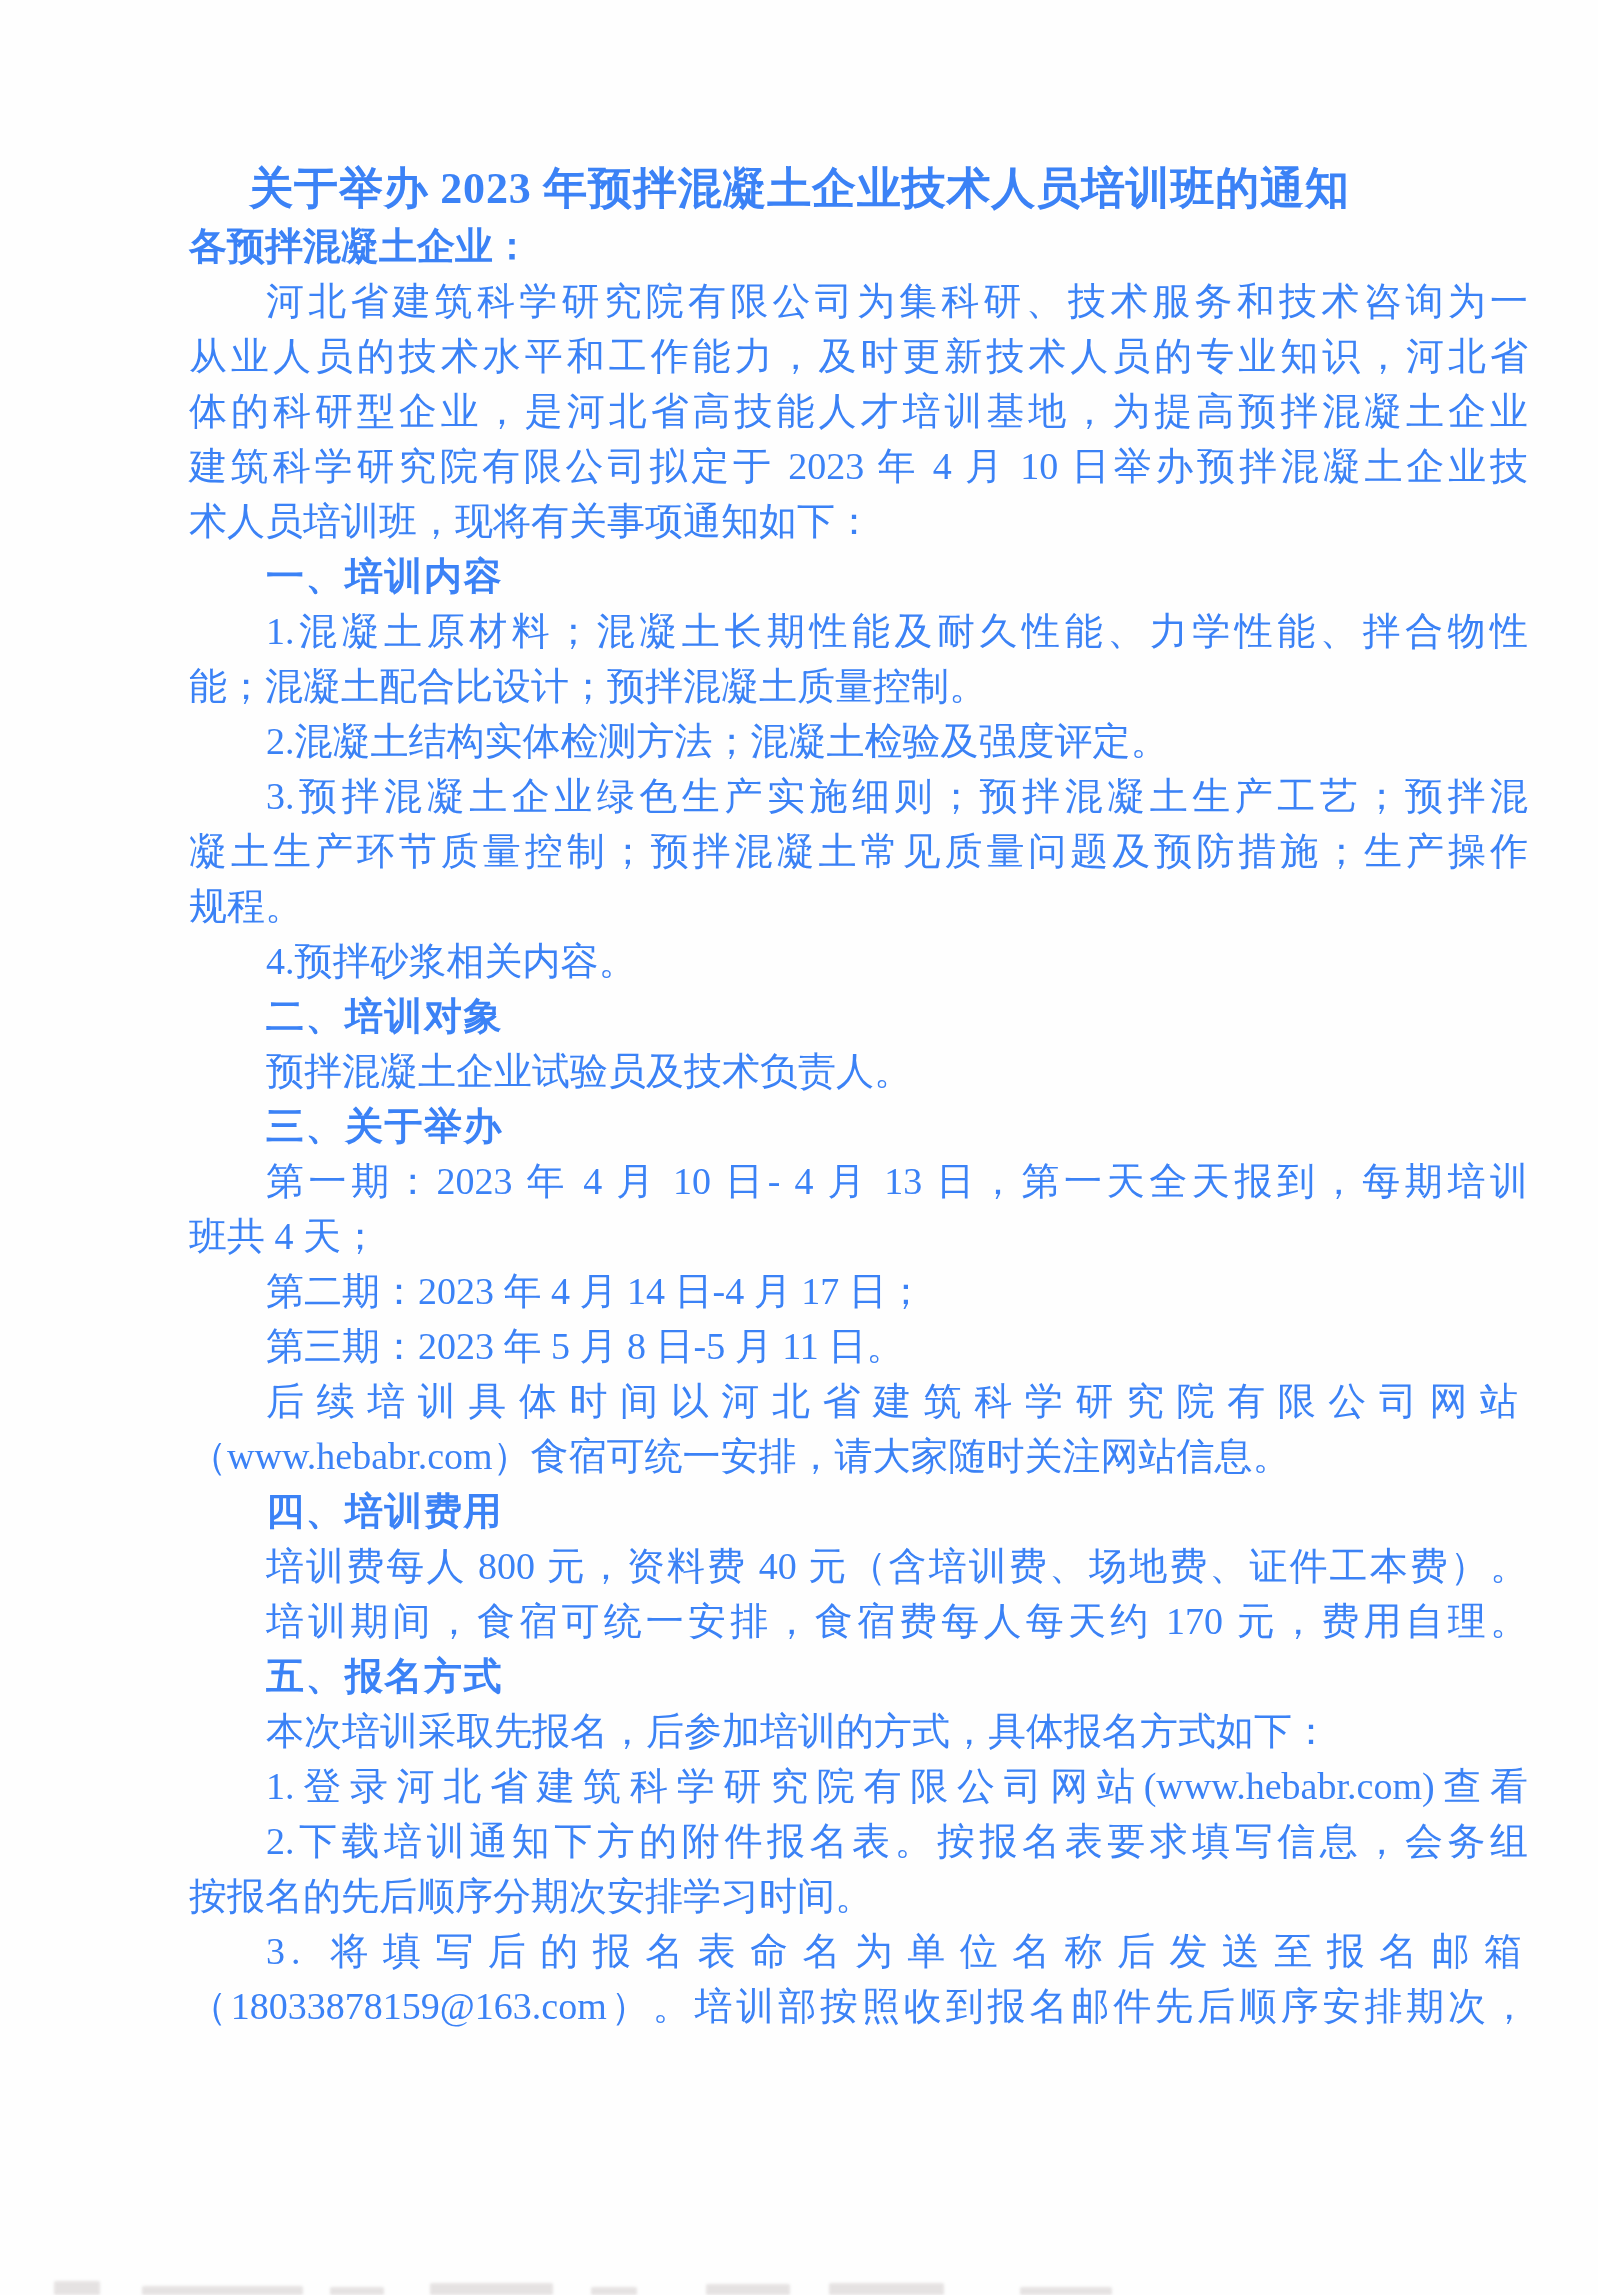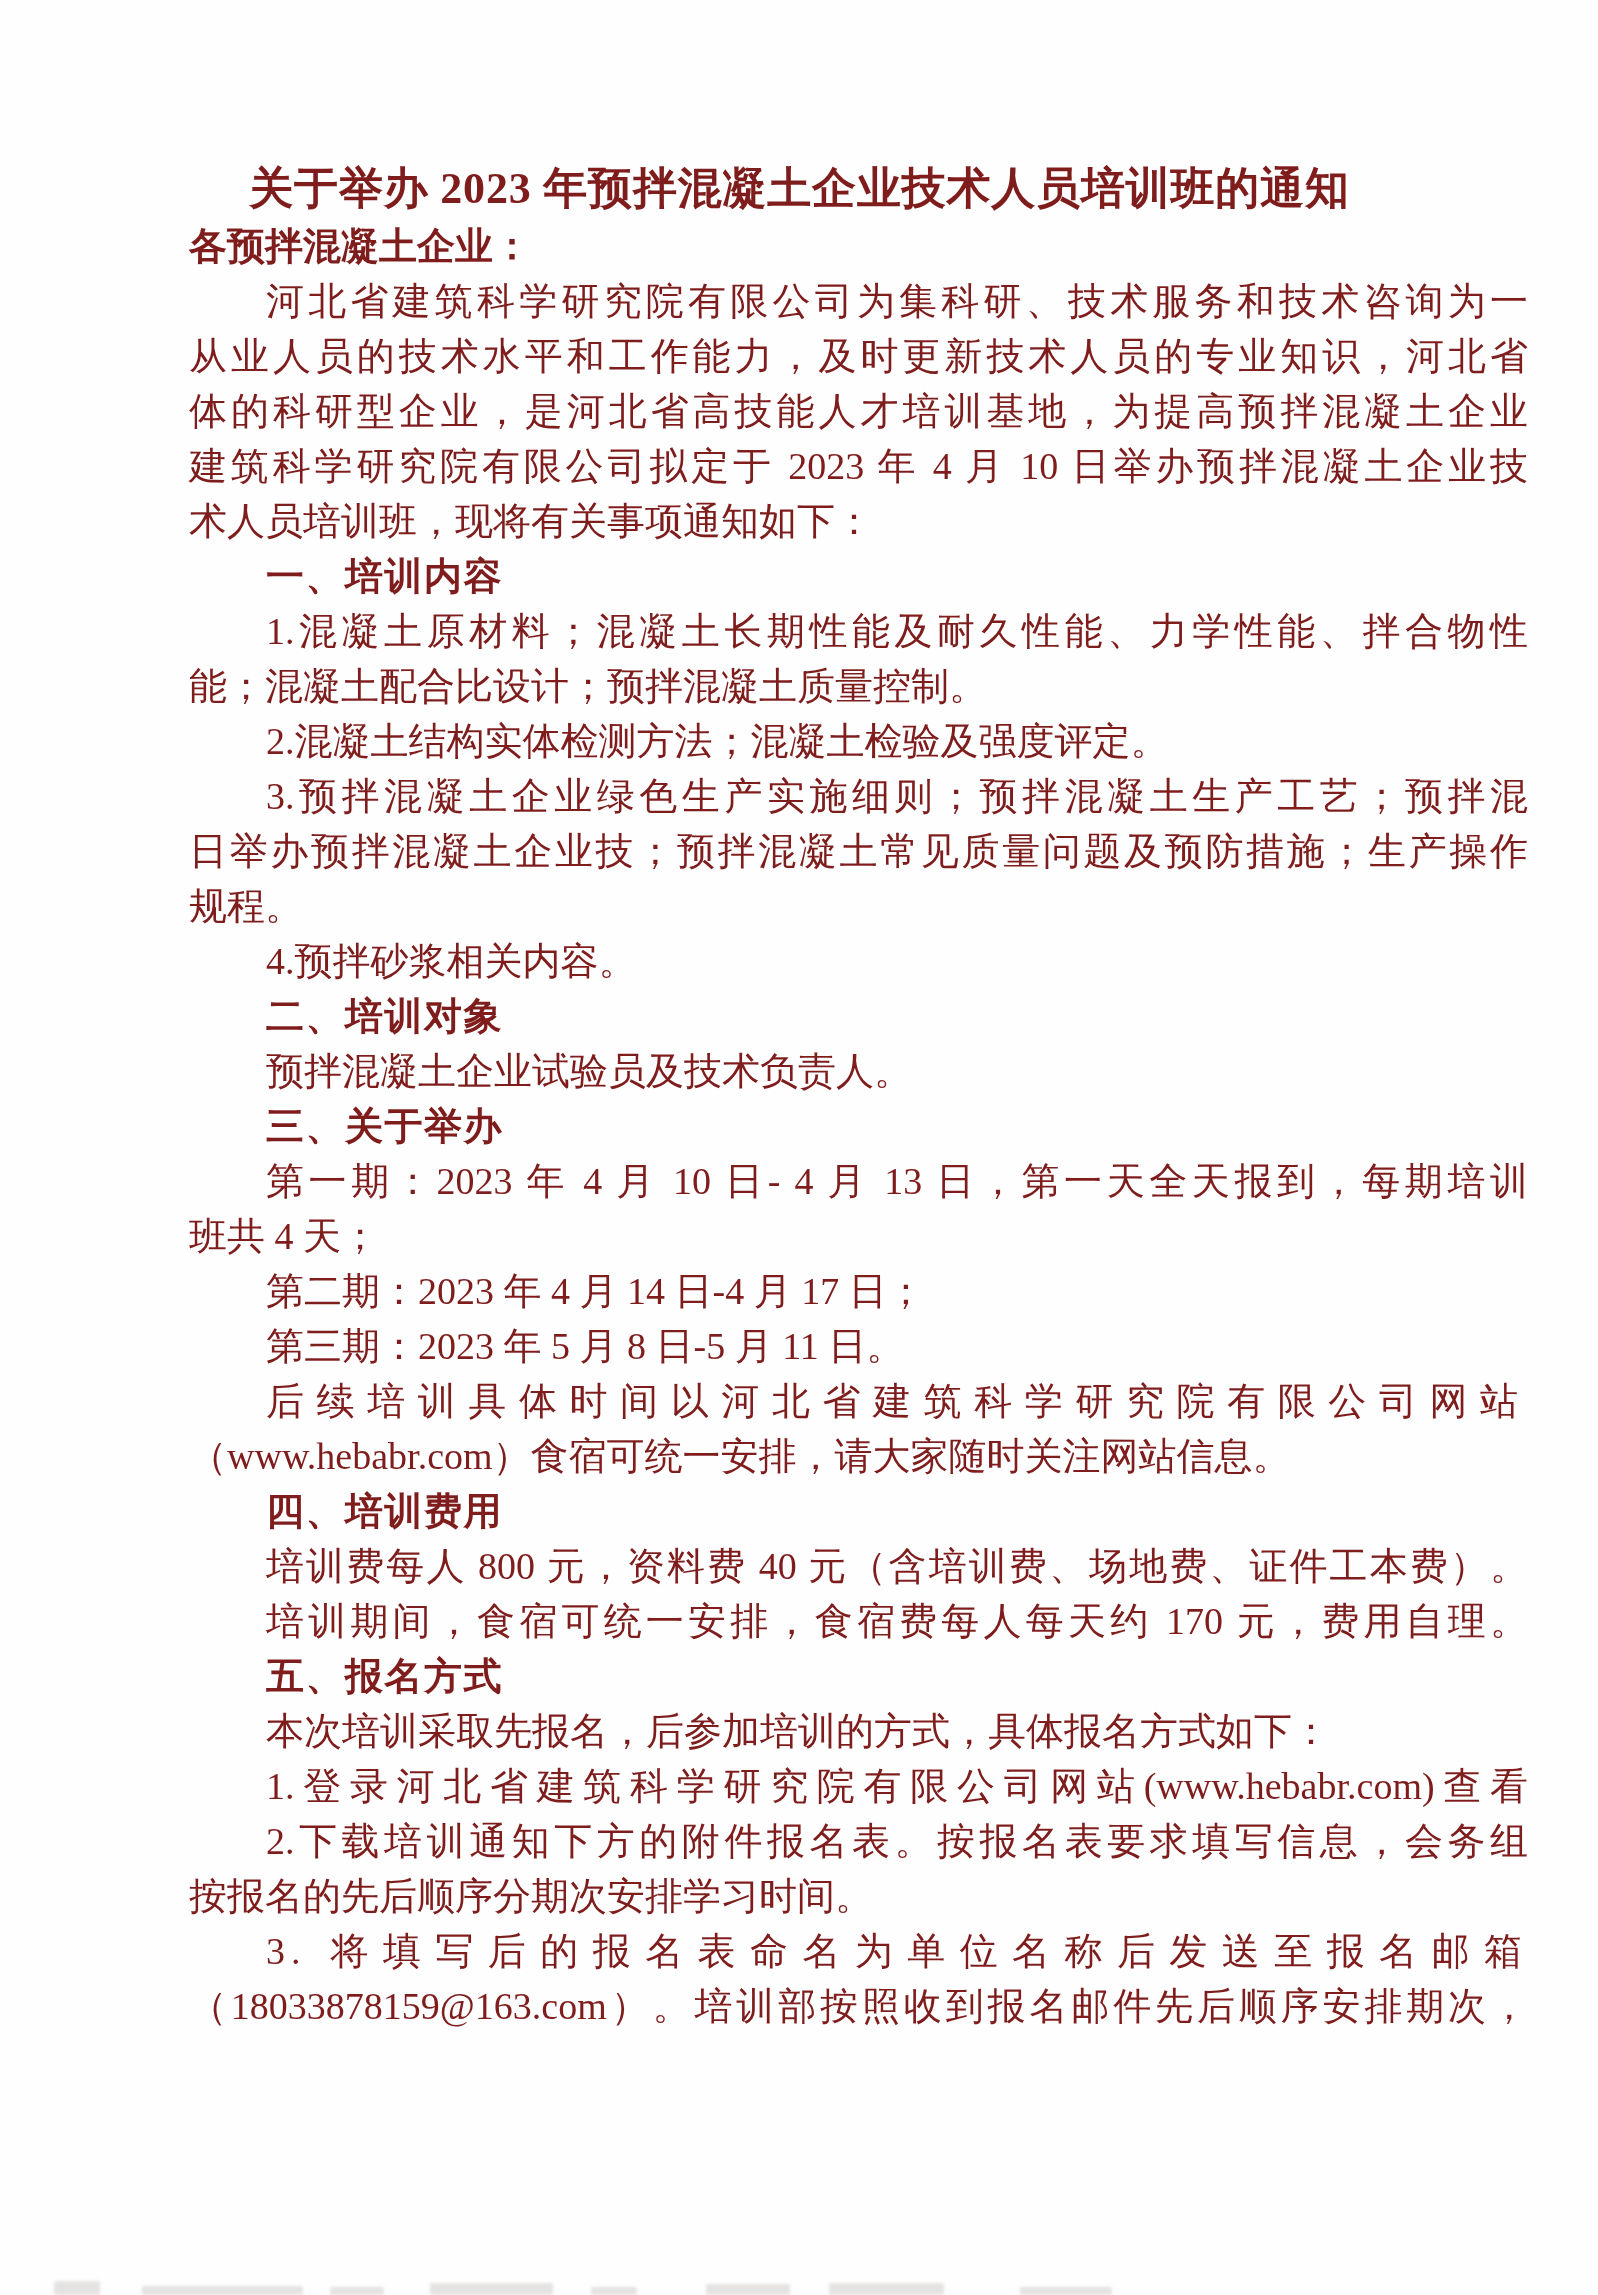--- a/index.html
+++ b/index.html
@@ -5,21 +5,21 @@
   html, body {
     margin: 0;
     padding: 0;
     background: #ffffff;
   }
   .page {
     position: relative;
     width: 1599px;
     height: 2295px;
     background: #fefefe;
-    color: #7f1d1d;
+    color: #3b82f6;
     font-family: "Liberation Serif", "DejaVu Serif", serif;
     overflow: hidden;
   }
   .doc-title {
     margin: 0;
     padding-top: 158px;
     text-align: center;
     font-size: 44px;
     font-weight: 700;
     line-height: 61px;
@@ -79,21 +79,21 @@
     <div class="line fill">从业人员的技术水平和工作能力，及时更新技术人员的专业知识，河北省</div>
     <div class="line fill">体的科研型企业，是河北省高技能人才培训基地，为提高预拌混凝土企业</div>
     <div class="line fill">建筑科学研究院有限公司拟定于 2023 年 4 月 10 日举办预拌混凝土企业技</div>
     <div class="line">术人员培训班，现将有关事项通知如下：</div>
 
     <div class="line indent bold heading">一、培训内容</div>
     <div class="line indent fill">1.混凝土原材料；混凝土长期性能及耐久性能、力学性能、拌合物性</div>
     <div class="line">能；混凝土配合比设计；预拌混凝土质量控制。</div>
     <div class="line indent">2.混凝土结构实体检测方法；混凝土检验及强度评定。</div>
     <div class="line indent fill">3.预拌混凝土企业绿色生产实施细则；预拌混凝土生产工艺；预拌混</div>
-    <div class="line fill">日举办预拌混凝土企业技；预拌混凝土常见质量问题及预防措施；生产操作</div>
+    <div class="line fill">凝土生产环节质量控制；预拌混凝土常见质量问题及预防措施；生产操作</div>
     <div class="line">规程。</div>
     <div class="line indent">4.预拌砂浆相关内容。</div>
 
     <div class="line indent bold heading">二、培训对象</div>
     <div class="line indent">预拌混凝土企业试验员及技术负责人。</div>
 
     <div class="line indent bold heading">三、关于举办</div>
     <div class="line indent fill">第一期：2023 年 4 月 10 日- 4 月 13 日，第一天全天报到，每期培训</div>
     <div class="line">班共 4 天；</div>
     <div class="line indent">第二期：2023 年 4 月 14 日-4 月 17 日；</div>

